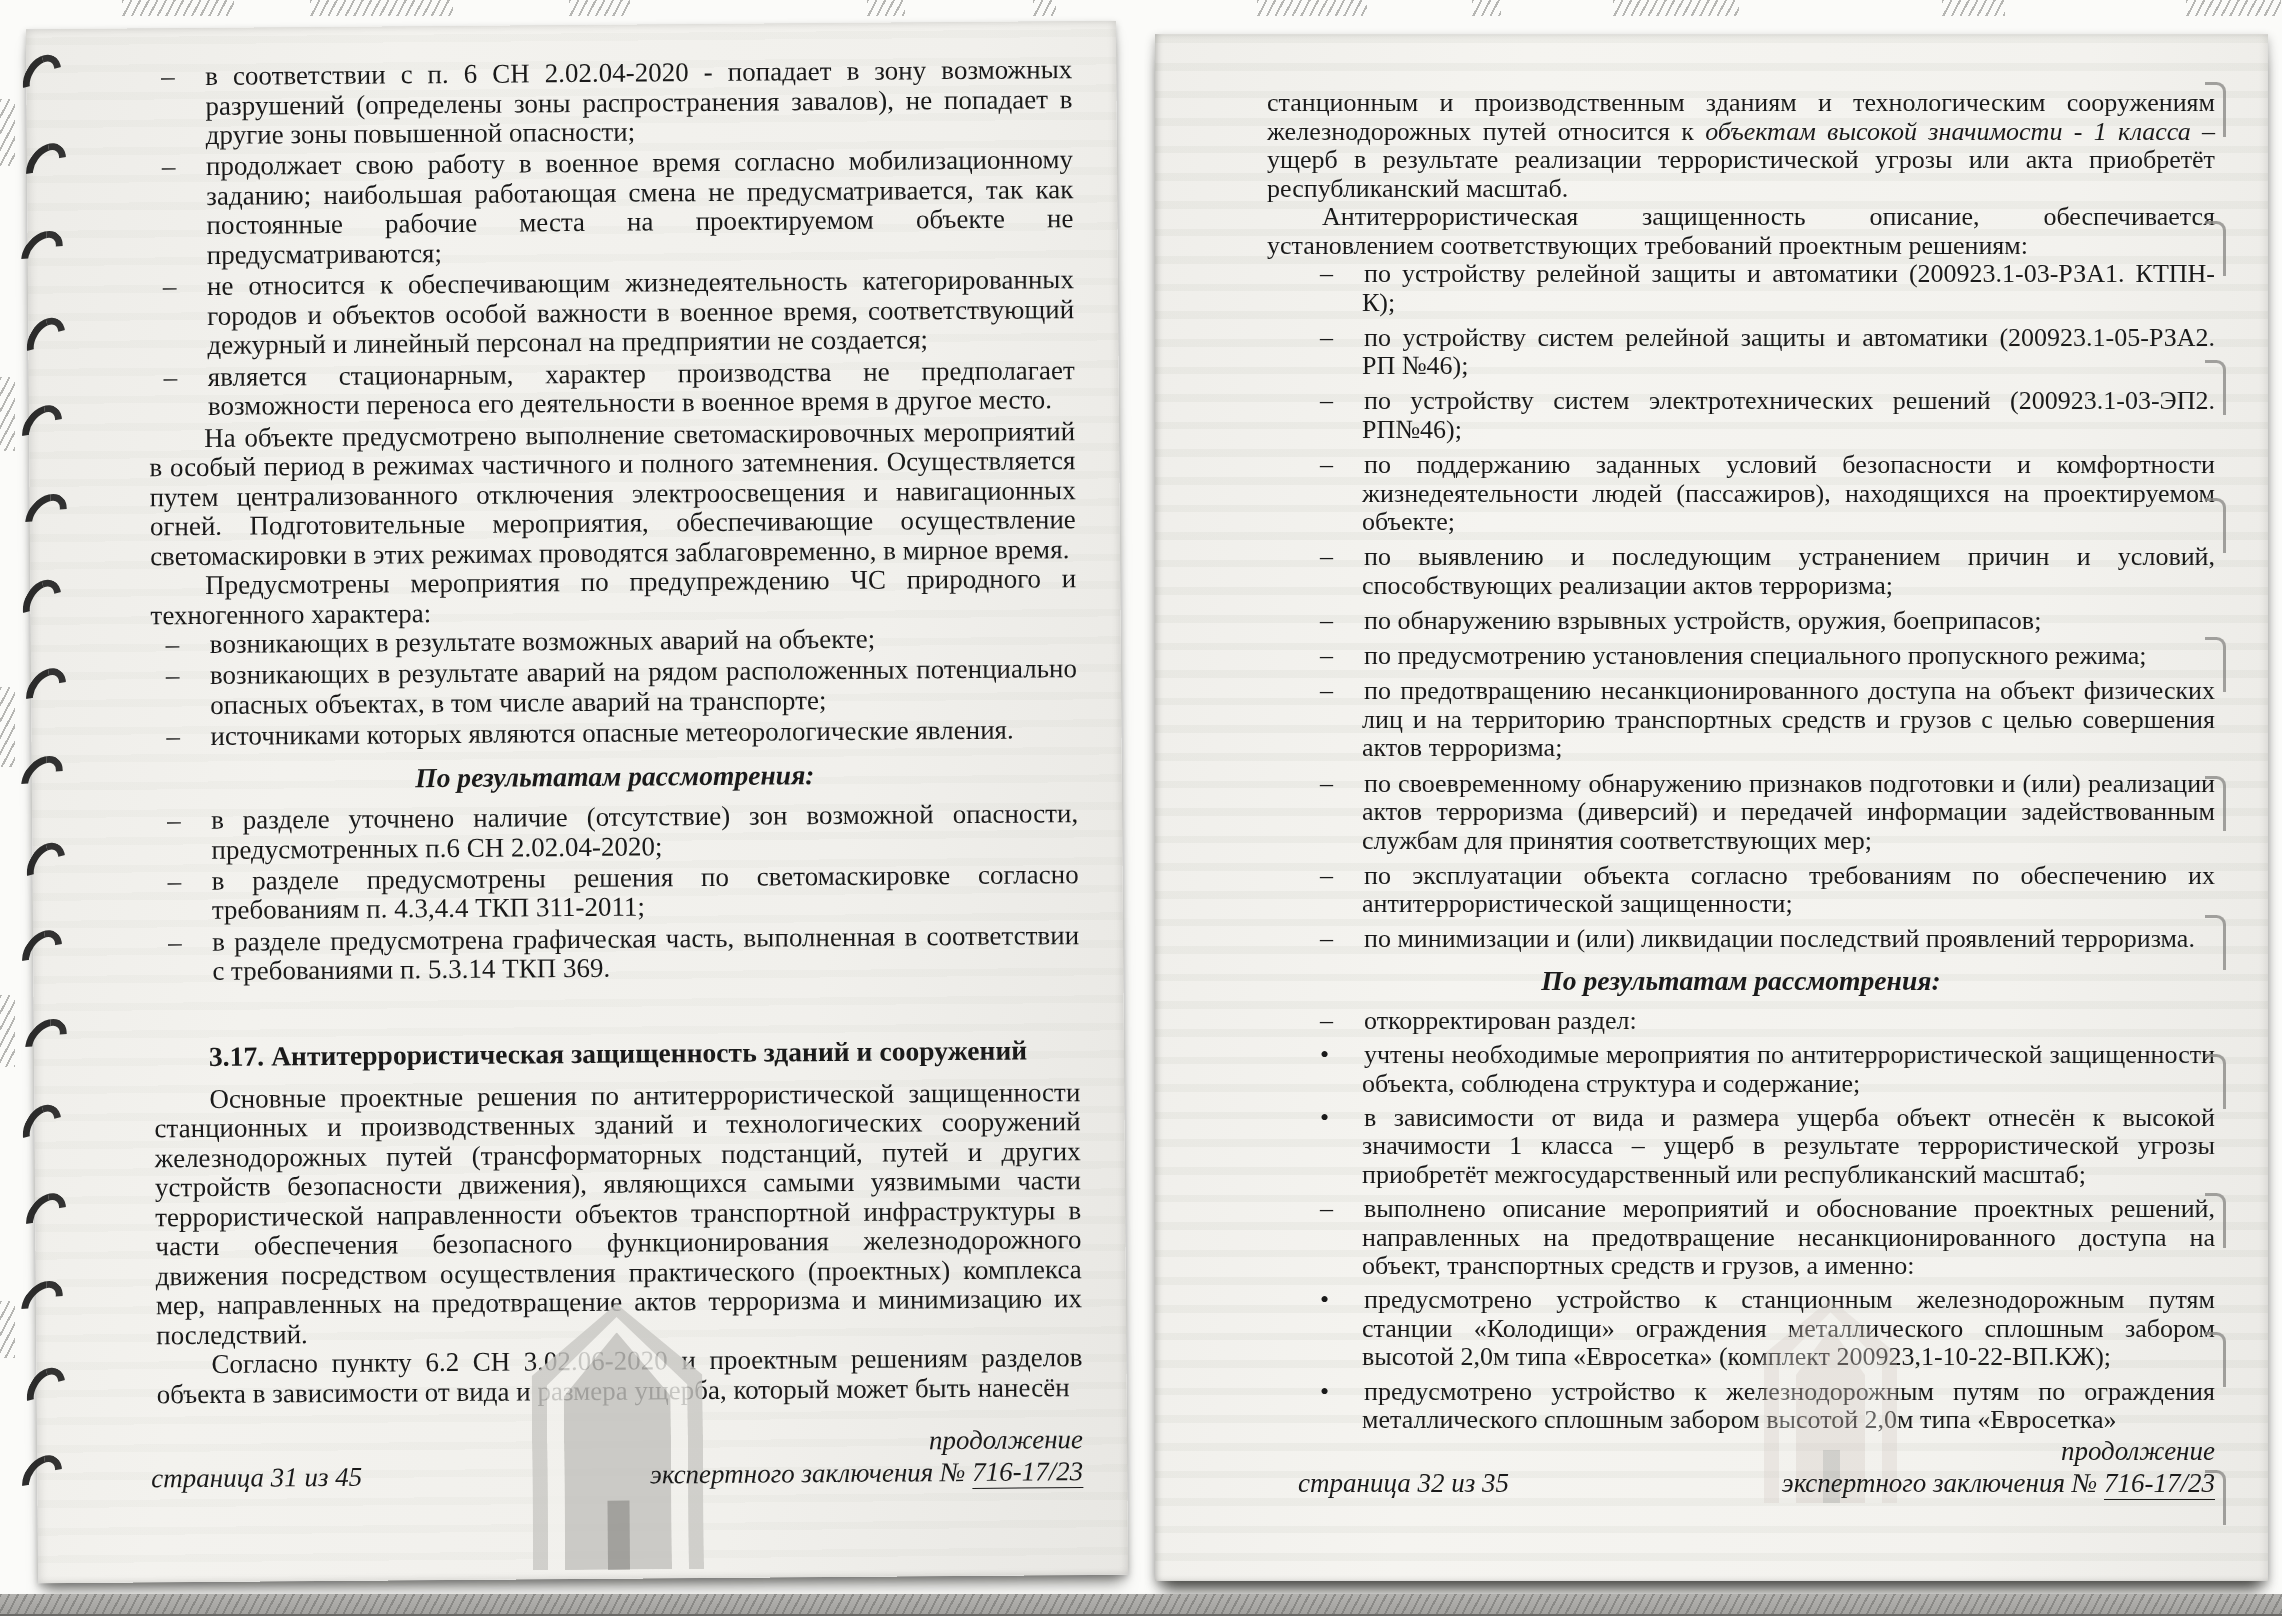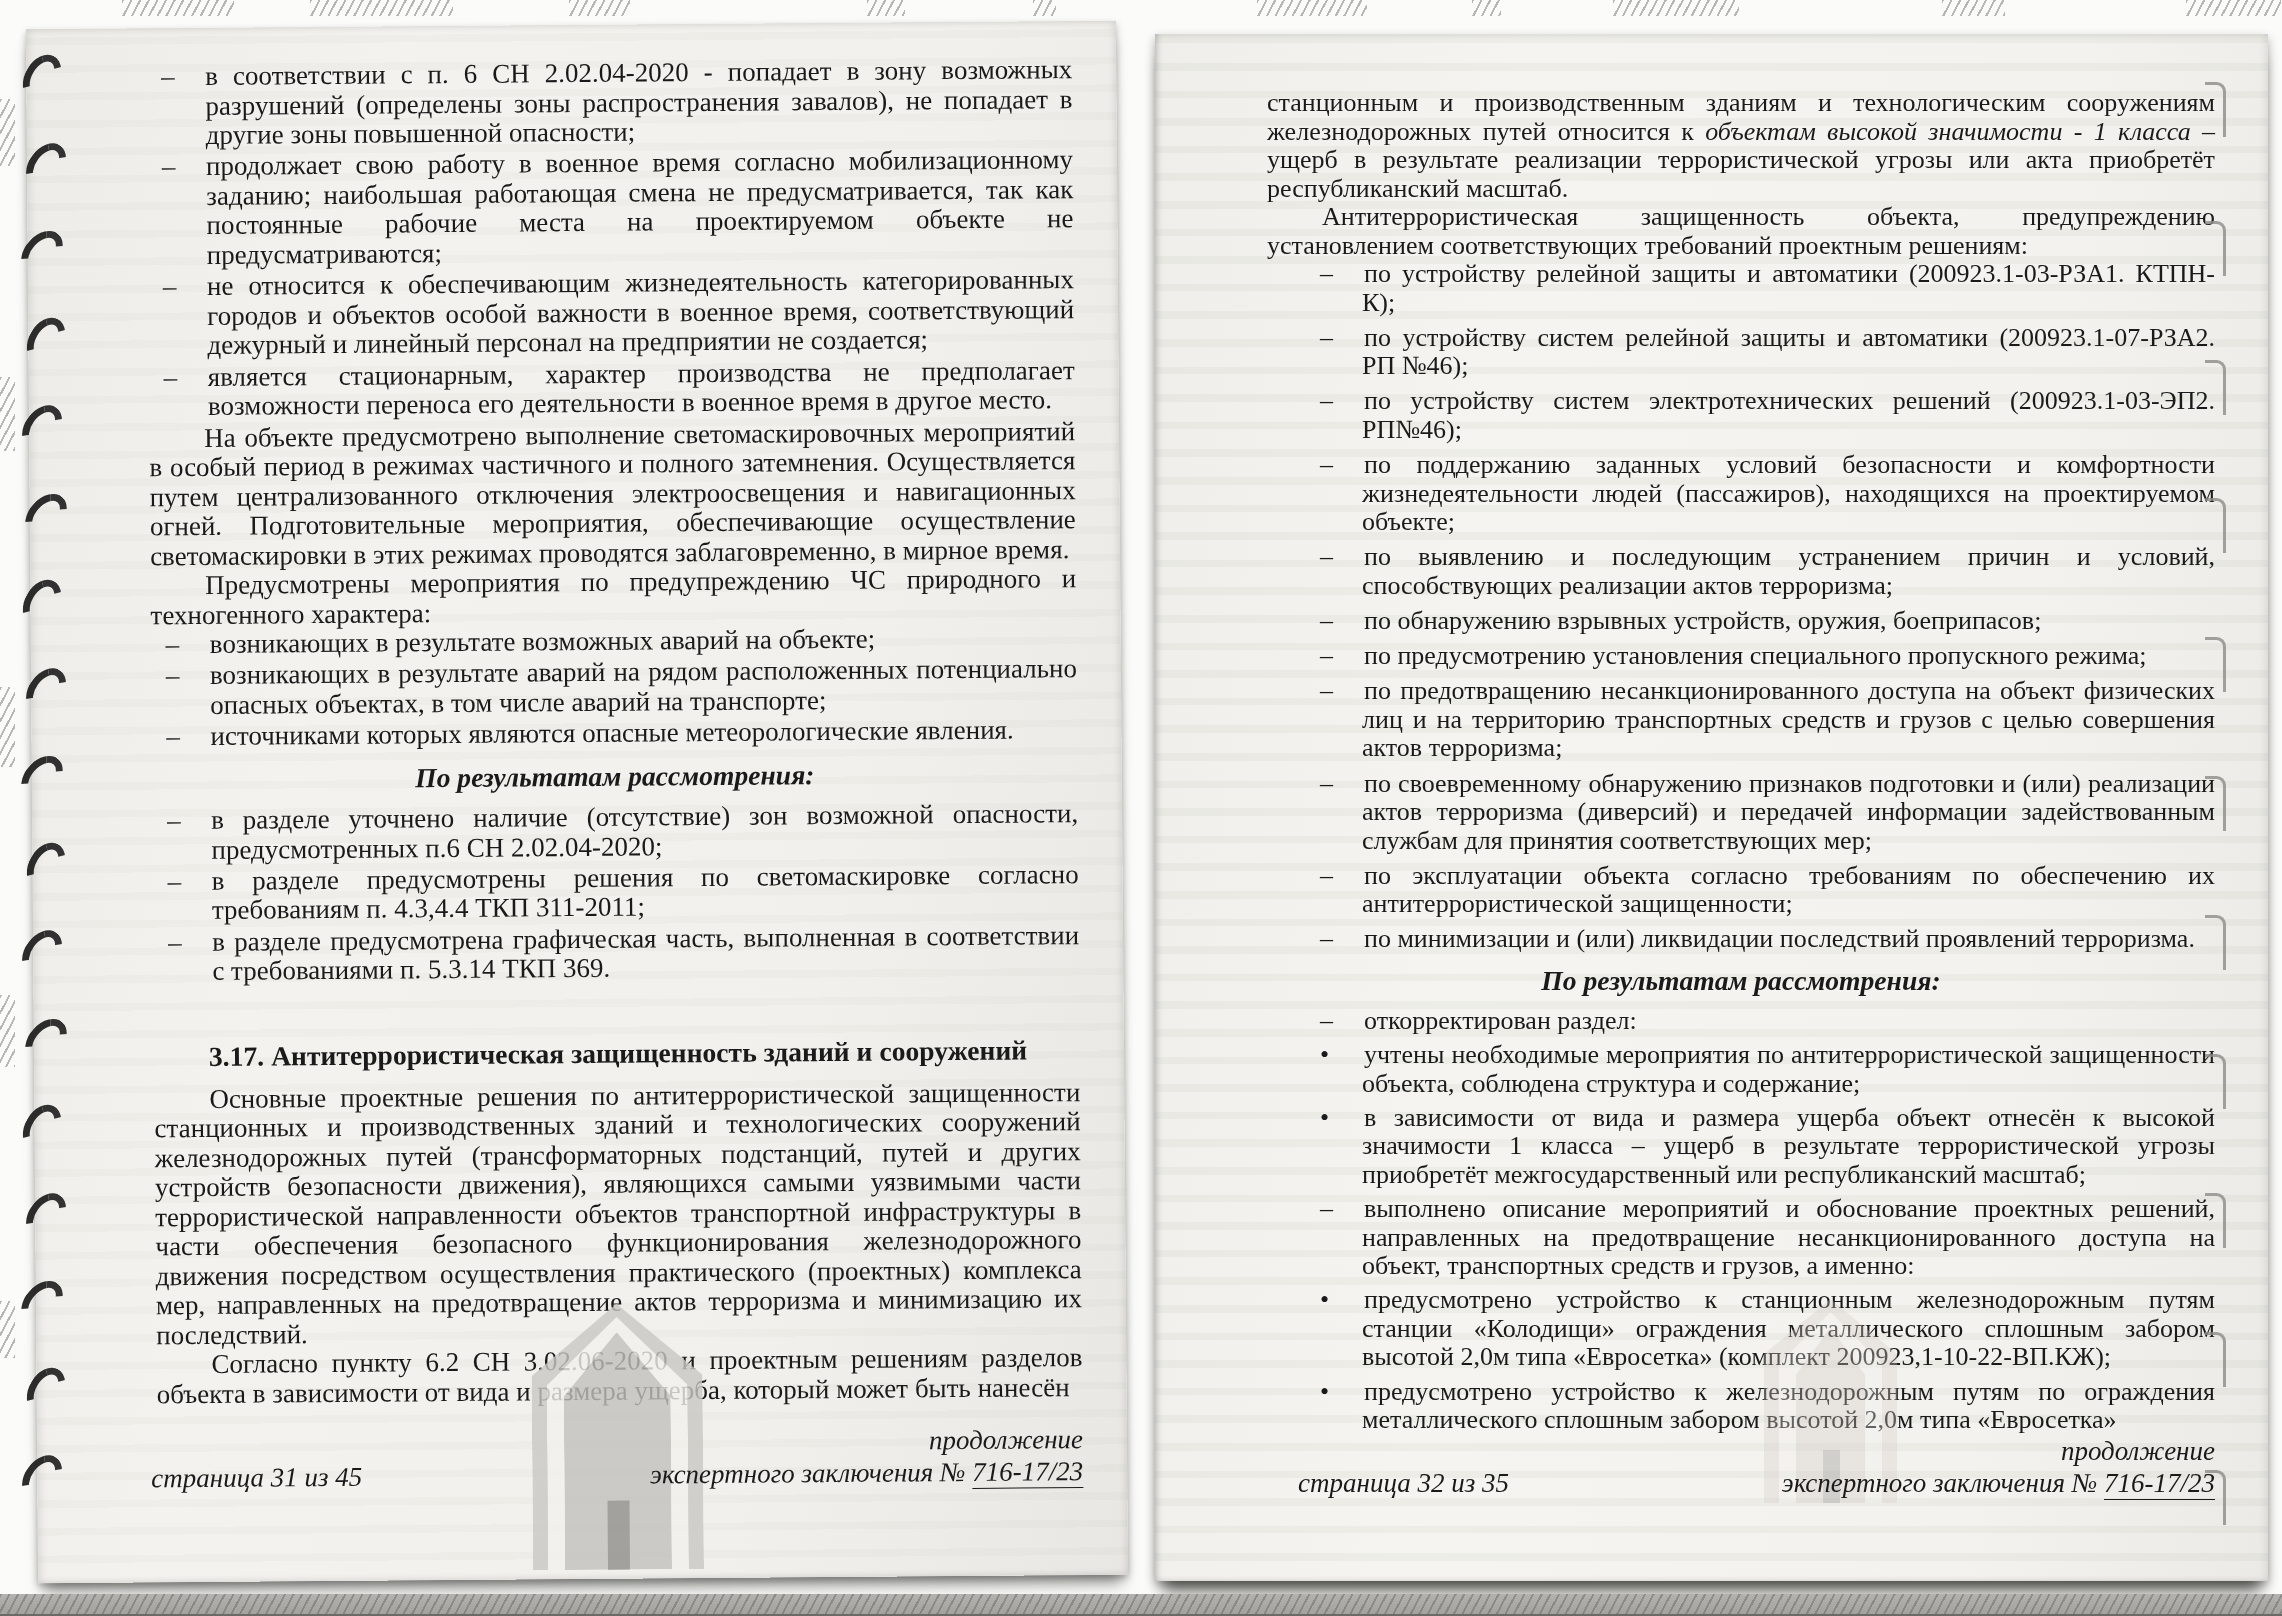--- a/index.html
+++ b/index.html
@@ -120,25 +120,25 @@
         <span>экспертного заключения № </span><span class="undl">716-17/23</span>
       </span>
     </div>
   </div>
 
   <div class="page" id="page-right">
     <div class="bleed"></div>
 
     <div class="content-r">
       <p class="para noindent"><span>станционным и производственным зданиям и технологическим сооружениям железнодорожных путей относится к </span><span class="it">объектам высокой значимости - 1 класса –</span><span> ущерб в результате реализации террористической угрозы или акта приобретёт республиканский масштаб.</span></p>
-      <p class="para">Антитеррористическая защищенность объекта, предупреждению установлением соответствующих требований проектным решениям:</p>
+      <p class="para">Антитеррористическая защищенность описание, обеспечивается установлением соответствующих требований проектным решениям:</p>
 
       <div class="mlist">
         <div class="li"><span class="mk">–</span><span>по устройству релейной защиты и автоматики (200923.1-03-РЗА1. КТПН-К);</span></div>
-        <div class="li"><span class="mk">–</span><span>по устройству систем релейной защиты и автоматики (200923.1-07-РЗА2. РП №46);</span></div>
+        <div class="li"><span class="mk">–</span><span>по устройству систем релейной защиты и автоматики (200923.1-05-РЗА2. РП №46);</span></div>
         <div class="li"><span class="mk">–</span><span>по устройству систем электротехнических решений (200923.1-03-ЭП2. РП№46);</span></div>
         <div class="li"><span class="mk">–</span><span>по поддержанию заданных условий безопасности и комфортности жизнедеятельности людей (пассажиров), находящихся на проектируемом объекте;</span></div>
         <div class="li"><span class="mk">–</span><span>по выявлению и последующим устранением причин и условий, способствующих реализации актов терроризма;</span></div>
         <div class="li"><span class="mk">–</span><span>по обнаружению взрывных устройств, оружия, боеприпасов;</span></div>
         <div class="li"><span class="mk">–</span><span>по предусмотрению установления специального пропускного режима;</span></div>
         <div class="li"><span class="mk">–</span><span>по предотвращению несанкционированного доступа на объект физических лиц и на территорию транспортных средств и грузов с целью совершения актов терроризма;</span></div>
         <div class="li"><span class="mk">–</span><span>по своевременному обнаружению признаков подготовки и (или) реализации актов терроризма (диверсий) и передачей информации задействованным службам для принятия соответствующих мер;</span></div>
         <div class="li"><span class="mk">–</span><span>по эксплуатации объекта согласно требованиям по обеспечению их антитеррористической защищенности;</span></div>
         <div class="li"><span class="mk">–</span><span>по минимизации и (или) ликвидации последствий проявлений терроризма.</span></div>
       </div>

